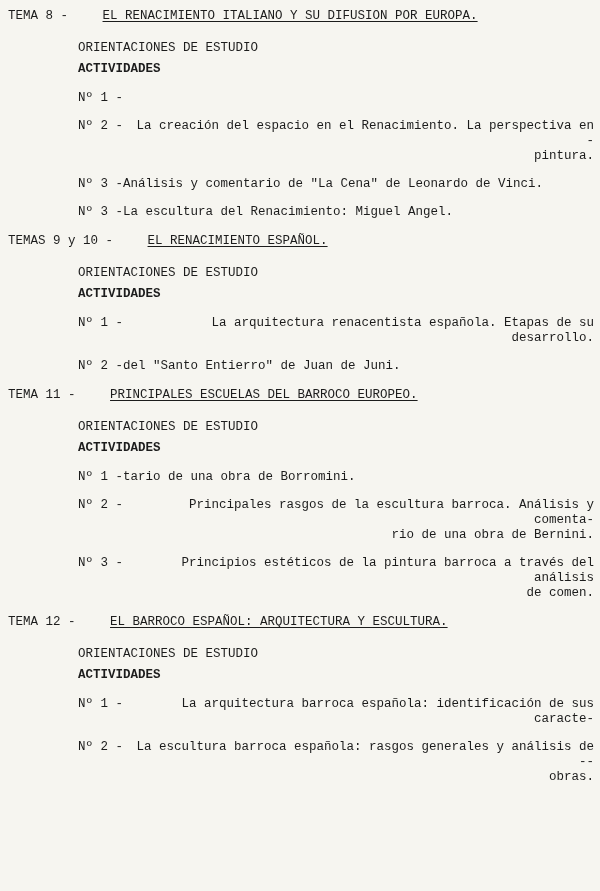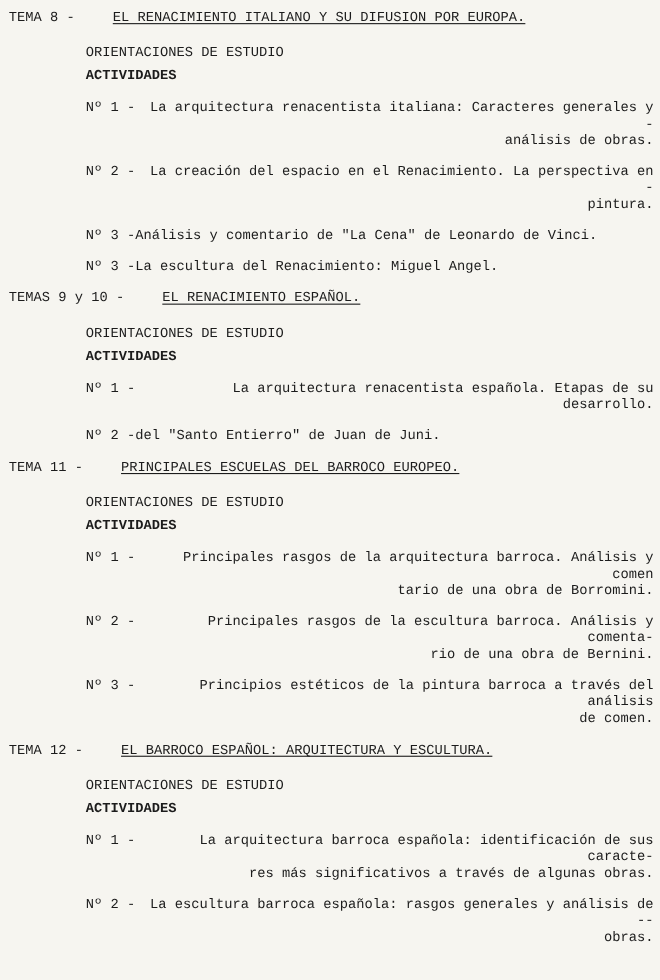--- a/index.html
+++ b/index.html
@@ -33,24 +33,20 @@
   <section class="tema">
     <div class="tema-heading">
       <span class="tema-label">TEMA 8 -</span>
       <span class="tema-title">EL RENACIMIENTO ITALIANO Y SU DIFUSION POR EUROPA.</span>
     </div>
     <div class="subhead orient">ORIENTACIONES DE ESTUDIO</div>
     <div class="subhead activ">ACTIVIDADES</div>
 
     <div class="activity">
       <span class="act-num">Nº 1 -</span>
-      <div class="act-text">
-        <div>La arquitectura renacentista italiana: Caracteres generales y -</div>
-        <div>análisis de obras.</div>
-      </div>
     </div>
     <div class="activity">
       <span class="act-num">Nº 2 -</span>
       <div class="act-text">
         <div>La creación del espacio en el Renacimiento. La perspectiva en -</div>
         <div>pintura.</div>
       </div>
     </div>
     <div class="activity">
       <span class="act-num">Nº 3 -</span>
@@ -92,21 +88,20 @@
     <div class="tema-heading">
       <span class="tema-label">TEMA 11 -</span>
       <span class="tema-title">PRINCIPALES ESCUELAS DEL BARROCO EUROPEO.</span>
     </div>
     <div class="subhead orient">ORIENTACIONES DE ESTUDIO</div>
     <div class="subhead activ">ACTIVIDADES</div>
 
     <div class="activity">
       <span class="act-num">Nº 1 -</span>
       <div class="act-text">
-        <div>Principales rasgos de la arquitectura barroca. Análisis y comen</div>
         <div>tario de una obra de Borromini.</div>
       </div>
     </div>
     <div class="activity">
       <span class="act-num">Nº 2 -</span>
       <div class="act-text">
         <div>Principales rasgos de la escultura barroca. Análisis y comenta-</div>
         <div>rio de una obra de Bernini.</div>
       </div>
     </div>
@@ -124,21 +119,20 @@
       <span class="tema-label">TEMA 12 -</span>
       <span class="tema-title">EL BARROCO ESPAÑOL:  ARQUITECTURA Y ESCULTURA.</span>
     </div>
     <div class="subhead orient">ORIENTACIONES DE ESTUDIO</div>
     <div class="subhead activ">ACTIVIDADES</div>
 
     <div class="activity">
       <span class="act-num">Nº 1 -</span>
       <div class="act-text">
         <div>La arquitectura barroca española: identificación de sus caracte-</div>
-        <div>res más significativos a través de algunas obras.</div>
       </div>
     </div>
     <div class="activity">
       <span class="act-num">Nº 2 -</span>
       <div class="act-text">
         <div>La escultura barroca española: rasgos generales y análisis de --</div>
         <div>obras.</div>
       </div>
     </div>
   </section>

